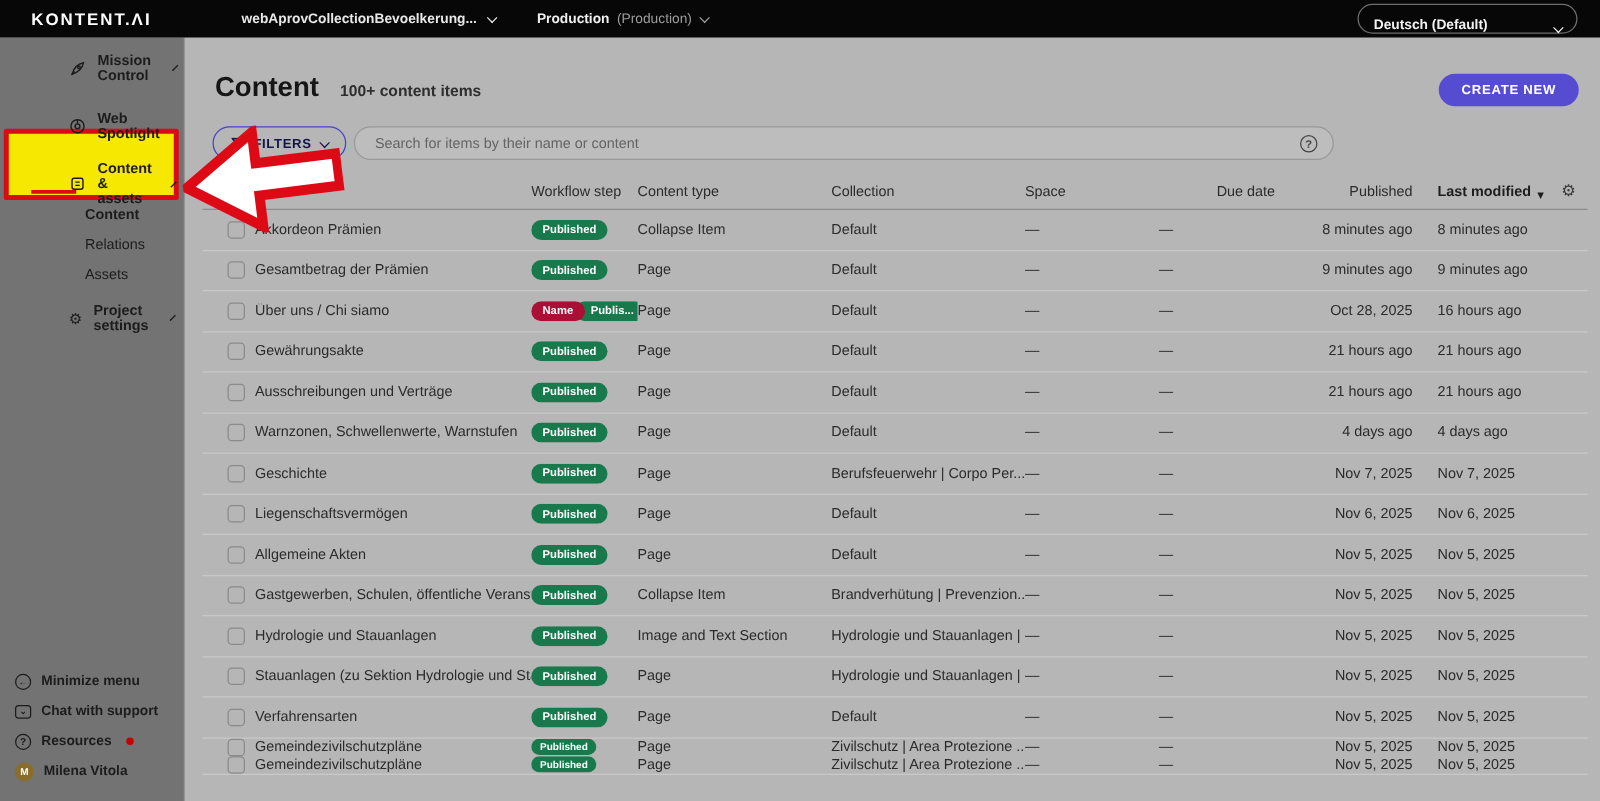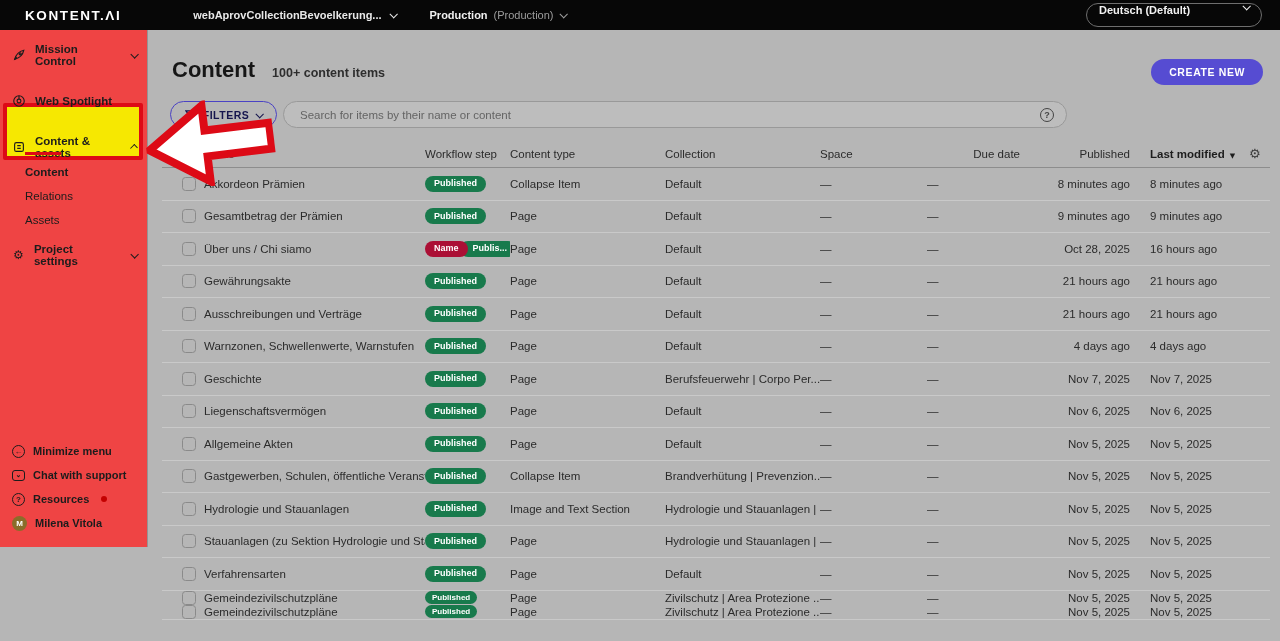--- a/index.html
+++ b/index.html
@@ -7,27 +7,27 @@
   body { font-family:"Liberation Sans", sans-serif; background:#b6b6b6; position:relative; }
   .stage { position:absolute; inset:0; width:1280px; height:641px; overflow:hidden; }
 
   
   .topbar { position:absolute; left:0; top:0; width:1280px; height:30px; background:#070707; display:flex; align-items:center; color:#fff; z-index:30; }
   .logo { margin-left:25px; font-size:13.5px; font-weight:700; letter-spacing:1.6px; color:#fff; }
   .proj { margin-left:72px; font-size:11px; font-weight:700; color:#e8e8e8; display:flex; align-items:center; gap:8px; }
   .env { margin-left:34px; font-size:11px; display:flex; align-items:center; gap:6px; }
   .env .env-name { font-weight:700; color:#f0f0f0; }
   .env .env-suffix { color:#9d9d9d; }
-  .lang-pill { position:absolute; right:18px; top:3px; width:176px; height:24px; border:1px solid #6e6e6e; border-radius:13px; display:flex; align-items:flex-start; padding:0 12px; font-size:11px; font-weight:700; color:#f2f2f2; background:#070707; }
+  .lang-pill { position:absolute; right:18px; top:3px; width:176px; height:24px; border:1px solid #6e6e6e; border-radius:13px; display:flex; align-items:flex-end; padding:0 12px; font-size:11px; font-weight:700; color:#f2f2f2; background:#070707; }
   .lang-pill .chev { margin-left:auto; }
   .chev { width:6px; height:6px; border-right:1.5px solid currentColor; border-bottom:1.5px solid currentColor; display:inline-block; transform:rotate(45deg) translateY(-1px); }
   .chev.up { transform:rotate(-135deg) translateY(-1px); }
 
   
-  .sidebar { position:absolute; left:0; top:30px; width:148px; height:517px; background:#ef4444; border-right:1px solid #949494; z-index:5; }
+  .sidebar { position:absolute; left:0; top:30px; width:148px; height:611px; background:#737373; border-right:1px solid #949494; z-index:5;padding-left:43px; }
   .nav { position:relative; z-index:2; padding-top:12px; }
   .nav-item { display:flex; align-items:center; gap:9px; padding:0 10px 0 12px; height:26px; font-size:11.5px; font-weight:700; color:#1c1c1c; cursor:pointer; }
   .nav-item .spacer { flex:1; }
   .nav-item.gap-top { margin-top:20px; }
   .nav-sub { padding-left:25px; height:24px; display:flex; align-items:center; font-size:11.5px; font-weight:700; color:#1c1c1c; cursor:pointer; }
   .nav-sub.light { font-weight:400; }
   .icon-svg { width:14px; height:14px; flex:0 0 14px; }
   .icon-svg path, .icon-svg circle, .icon-svg rect { fill:none; stroke:#1c1c1c; stroke-width:1.3; }
   .glyph-icon { font-family:"DejaVu Sans", sans-serif; font-size:12px; line-height:1; color:#1c1c1c; width:14px; text-align:center; }
 

